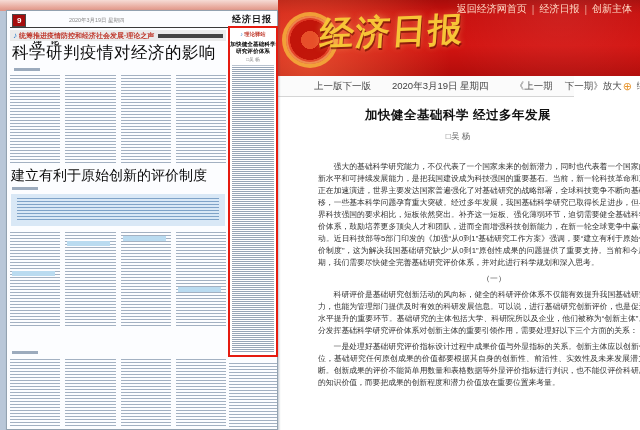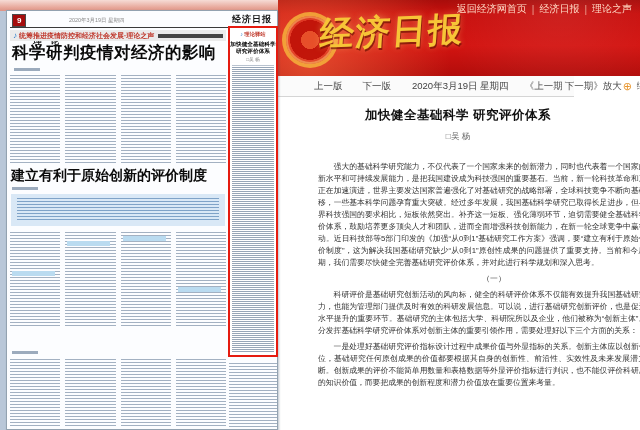--- a/index.html
+++ b/index.html
@@ -29,24 +29,24 @@
   
   .pink-strip { position:absolute; left:0; top:0; width:278px; height:11px;
     background:linear-gradient(180deg,#f6dcd6 0,#e7a699 70%,#dd9486 100%); }
   .left-margin { position:absolute; left:0; top:11px; width:6px; height:419px; background:#b9c7d8; }
 
   
   .navbar { position:absolute; left:278px; top:76px; width:296px; height:21px; background:#fbfbfb;
     border-bottom:1px solid #d5d5d5; display:flex; align-items:center; font-size:9.5px; color:#4c4c4c;
     padding-left:36px; }
   .navbar a { color:#4c4c4c; text-decoration:none; white-space:nowrap; }
-  .nav-next-page { margin-left:20px; }
+  .nav-next-page { margin-left:0; }
   .nav-date { margin-left:21px; white-space:nowrap; color:#3f3f3f; }
-  .nav-prev-issue { margin-left:16px;font-family:Liberation Serif, serif; }
-  .nav-next-issue { margin-left:2px; }
+  .nav-prev-issue { margin-left:26px;font-family:Liberation Serif, serif; }
+  .nav-next-issue { margin-left:12px; }
   .zoom-group { margin-left:auto; margin-right:5px; display:flex; align-items:center; gap:5px; }
   .zoom-btn { display:flex; align-items:center; gap:1px; color:#4c4c4c; text-decoration:none; white-space:nowrap; }
   .zoom-btn .zicon { color:#e8962e; font-size:11px; line-height:1; }
 
   
   .article { position:absolute; left:278px; top:97px; width:362px; height:333px; background:#fff; }
   .art-title { position:absolute; left:10px; top:10px; width:340px; text-align:center;
     font-size:12.5px; font-weight:bold; color:#101010; letter-spacing:.5px; white-space:nowrap; }
   .art-author { position:absolute; left:10px; top:34px; width:340px; text-align:center; font-size:8.5px; color:#6a6a6a; }
   .art-body { position:absolute; left:40px; top:64px; width:352px; font-size:7.8px; line-height:12px;
@@ -64,21 +64,21 @@
   .ph-date { left:62px; top:6px; font-size:8px; color:#8a8a8a; white-space:nowrap;
     transform:scale(.68); transform-origin:left top; }
   .mini-mast { right:5px; top:2px; font-family:"Liberation Serif", serif; font-size:9px; font-weight:bold;
     color:#151515; letter-spacing:1px; border-bottom:1px solid #2a2a2a; padding-bottom:1px; white-space:nowrap; }
   .rule { left:3px; top:16px; width:264px; height:1px; background:#3a3a3a; }
   .kicker { left:3px; top:19px; width:216px; height:11px; display:flex; align-items:center;
     background:#ebebeb; padding:0 3px; }
   .kicker-icon { font-size:8px; color:#2b7bc9; line-height:1; margin-right:2px; }
   .kicker-text { font-size:7px; font-weight:bold; color:#c03a2e; white-space:nowrap; }
   .kicker-bar { flex:1; height:4px; background:#454545; margin-left:4px; }
-  .hl { font-weight:bold; color:#0b0b0b; white-space:nowrap; }
+  .hl { font-weight:normal; color:#0b0b0b; white-space:nowrap; }
   .h1 { left:5px; top:31px; font-size:16.5px; letter-spacing:.5px; }
   .h2 { left:4px; top:156px; font-size:14px; }
   .h3 { left:4px; top:320px; font-size:13.5px; }
   .abar { height:3px; background:#9cabbd; }
   .a1 { left:7px; top:57px; width:26px; }
   .a2 { left:5px; top:176px; width:26px; }
   .a3 { left:5px; top:340px; width:26px; }
   .cols { left:3px; width:216px; display:flex; gap:5px; }
   .cols1 { top:64px; height:88px; }
   .cols2 { top:221px; height:94px; }
@@ -109,21 +109,21 @@
 <div id="app" data-interactable="false">
 
   <div class="banner" data-interactable="false">
     <div class="knot" data-interactable="false"></div>
     <div class="masthead" data-interactable="false">经济日报</div>
     <div class="banner-links" data-interactable="false">
       <a data-interactable="true">返回经济网首页</a>
       <span class="sep" data-interactable="false">|</span>
       <a data-interactable="true">经济日报</a>
       <span class="sep" data-interactable="false">|</span>
-      <a data-interactable="true">理论之声</a>
+      <a data-interactable="true">创新主体</a>
     </div>
   </div>
 
   <div class="pink-strip" data-interactable="false"></div>
   <div class="left-margin" data-interactable="false"></div>
 
   <div class="navbar" data-interactable="false">
     <a class="nav-prev-page" data-interactable="true">上一版</a>
     <a class="nav-next-page" data-interactable="true">下一版</a>
     <span class="nav-date" data-interactable="false">2020年3月19日 星期四</span>
@@ -136,21 +136,21 @@
       </a>
       <a class="zoom-btn" data-interactable="true">
         <span data-interactable="false">缩小</span>
 
       </a>
 
     </span>
   </div>
 
   <div class="article" data-interactable="false">
-    <div class="art-title" data-interactable="false">加快健全基础科学 研究评价体系</div>
+    <div class="art-title" data-interactable="false">加快健全基础科学 经过多年发展</div>
     <div class="art-author" data-interactable="false">□吴 杨</div>
     <div class="art-body" data-interactable="false">
       <p data-interactable="false">强大的基础科学研究能力，不仅代表了一个国家未来的创新潜力，同时也代表着一个国家的科技创新水平和可持续发展能力，是把我国建设成为科技强国的重要基石。当前，新一轮科技革命和产业变革正在加速演进，世界主要发达国家普遍强化了对基础研究的战略部署，全球科技竞争不断向基础研究前移，一些基本科学问题孕育重大突破。经过多年发展，我国基础科学研究已取得长足进步，但与建设世界科技强国的要求相比，短板依然突出。补齐这一短板、强化薄弱环节，迫切需要健全基础科学研究评价体系，鼓励培养更多顶尖人才和团队，进而全面增强科技创新能力，在新一轮全球竞争中赢得战略主动。近日科技部等5部门印发的《加强“从0到1”基础研究工作方案》强调，要“建立有利于原始创新的评价制度”，这为解决我国基础研究缺少“从0到1”原创性成果的问题提供了重要支持。当前和今后一个时期，我们需要尽快健全完善基础研究评价体系，并对此进行科学规划和深入思考。</p>
       <div class="marker" data-interactable="false">（一）</div>
       <p data-interactable="false">科研评价是基础研究创新活动的风向标，健全的科研评价体系不仅能有效提升我国基础研究创新能力，也能为管理部门提供及时有效的科研发展信息。可以说，进行基础研究创新评价，也是促进生产力水平提升的重要环节。基础研究的主体包括大学、科研院所以及企业，他们被称为“创新主体”。为了充分发挥基础科学研究评价体系对创新主体的重要引领作用，需要处理好以下三个方面的关系：</p>
       <p data-interactable="false">一是处理好基础研究评价指标设计过程中成果价值与外显指标的关系。创新主体应以创新价值为本位，基础研究任何原创成果的价值都要根据其自身的创新性、前沿性、实效性及未来发展潜力加以判断。创新成果的评价不能简单用数量和表格数据等外显评价指标进行判识，也不能仅评价科研成果当前的知识价值，而要把成果的创新程度和潜力价值放在重要位置来考量。</p>
     </div>
   </div>
 
   <div class="card" data-interactable="true">

